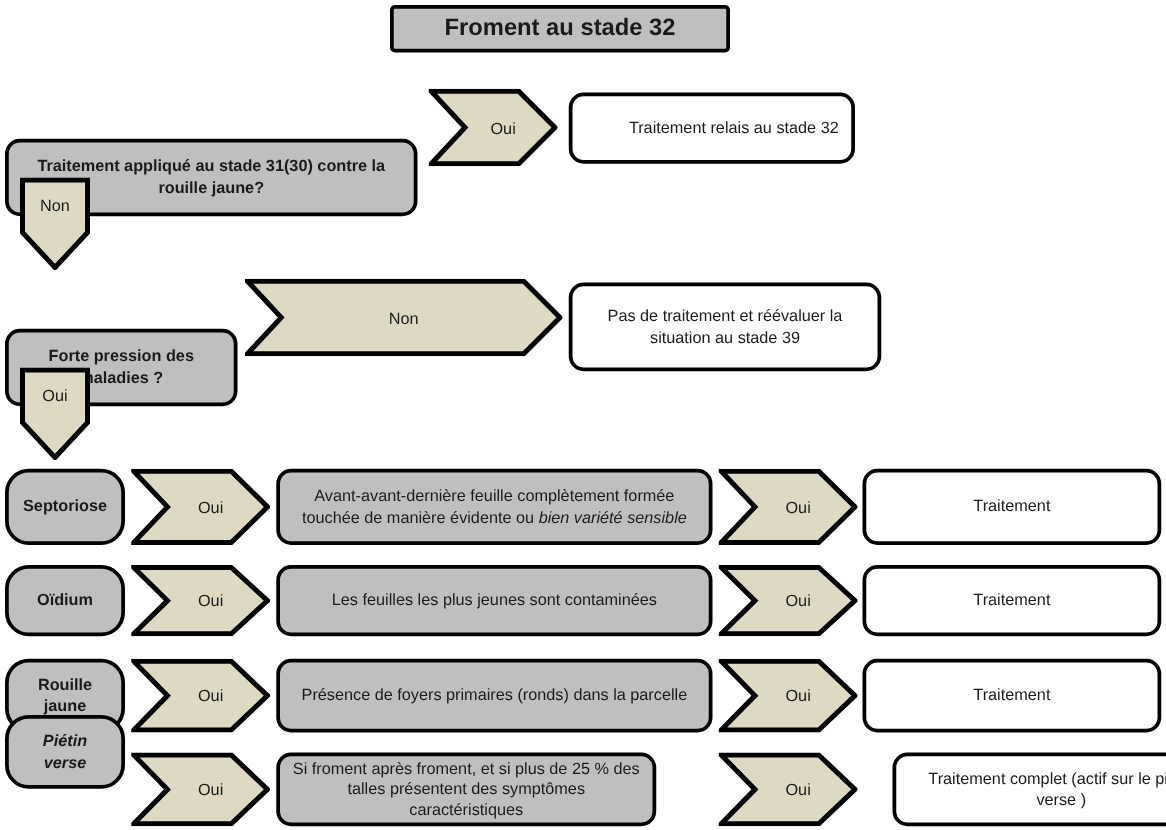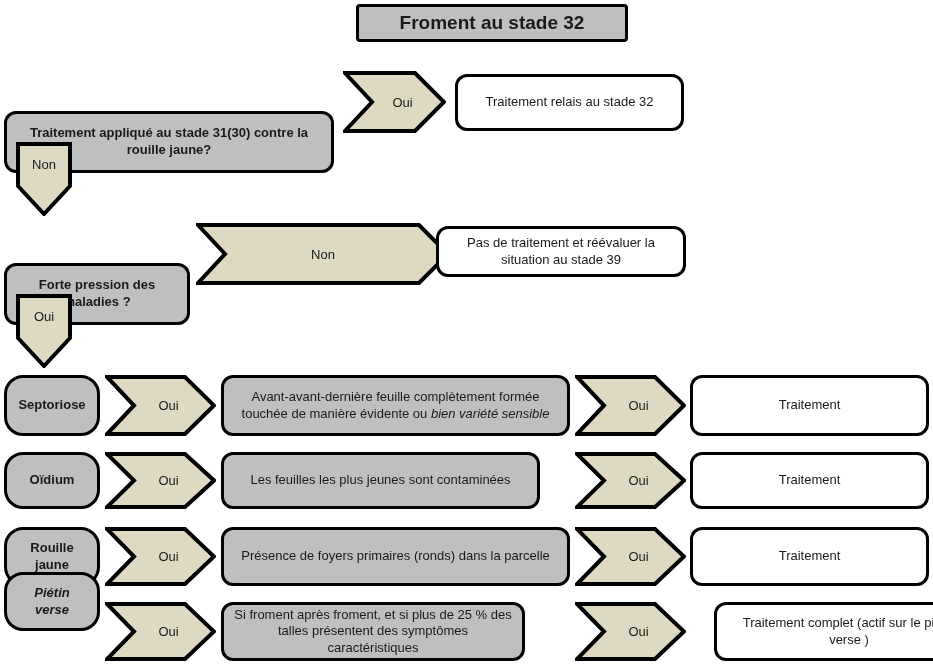--- a/index.html
+++ b/index.html
@@ -93,36 +93,36 @@
   .q-text    { font-size: 13px; margin-top: 40px; }
   .d-text    { font-size: 13px; }
   .r-text    { font-size: 13px; }
   .lbl-text  { font-size: 13px; border-radius: 19px; }
 
   em.ital { font-style: italic; }
 </style>
 </head>
 <body>
 
-<div class="node rrect gray title-box" style="left:312px; top:4px; width:272px; height:38px; border-radius:4px;margin-left:44px;">
+<div class="node rrect gray title-box" style="left:312px; top:4px; width:272px; height:38px; border-radius:4px;">
   <span class="txt">Froment au stade 32</span>
 </div>
 
 <div class="node rrect gray q-text" style="left:4px; top:71px; width:330px; height:62px;">
   <span class="txt">Traitement appliqué au stade 31(30)  contre la rouille jaune?</span>
 </div>
 
 <div class="chev-wrap" style="left:343px; top:71px; width:103px; height:62px;">
   <svg width="103" height="62" viewBox="0 0 103 62">
     <polygon points="2,2 72,2 101,31 72,60 2,60 29,31" fill="#DDD9C3" stroke="#000000" stroke-width="4" stroke-linejoin="miter"></polygon>
   </svg>
   <span class="chev-label offset-right">Oui</span>
 </div>
 
-<div class="node rrect white r-text" style="left:455px; top:74px; width:229px; height:57px;">
+<div class="node rrect white r-text" style="left:455px; top:74px; width:229px; height:57px;text-align:right;">
   <span class="txt">Traitement relais au stade 32</span>
 </div>
 
 <div class="downarrow-wrap" style="left:16px; top:142px; width:56px; height:74px;">
   <svg width="56" height="74" viewBox="0 0 56 74">
     <polygon points="2,2 54,2 54,44 28,72 2,44" fill="#DDD9C3" stroke="#000000" stroke-width="4" stroke-linejoin="miter"></polygon>
   </svg>
   <span class="downarrow-label">Non</span>
 </div>
 
@@ -130,21 +130,21 @@
   <span class="txt">Forte pression des maladies ?</span>
 </div>
 
 <div class="chev-wrap" style="left:196px; top:223px; width:254px; height:62px;">
   <svg width="254" height="62" viewBox="0 0 254 62">
     <polygon points="2,2 223,2 252,31 223,60 2,60 29,31" fill="#DDD9C3" stroke="#000000" stroke-width="4" stroke-linejoin="miter"></polygon>
   </svg>
   <span class="chev-label">Non</span>
 </div>
 
-<div class="node rrect white r-text" style="left:436px; top:226px; width:250px; height:51px;">
+<div class="node rrect white r-text" style="left:455px; top:226px; width:250px; height:71px;">
   <span class="txt">Pas de traitement et réévaluer la situation au stade 39</span>
 </div>
 
 <div class="downarrow-wrap" style="left:16px; top:294px; width:56px; height:74px;">
   <svg width="56" height="74" viewBox="0 0 56 74">
     <polygon points="2,2 54,2 54,44 28,72 2,44" fill="#DDD9C3" stroke="#000000" stroke-width="4" stroke-linejoin="miter"></polygon>
   </svg>
   <span class="downarrow-label">Oui</span>
 </div>
 
@@ -178,21 +178,21 @@
   <span class="txt">Oïdium</span>
 </div>
 
 <div class="chev-wrap" style="left:105px; top:452px; width:111px; height:57px;">
   <svg width="111" height="57" viewBox="0 0 111 57">
     <polygon points="2,2 80,2 109,28.5 80,55 2,55 29,28.5" fill="#DDD9C3" stroke="#000000" stroke-width="4" stroke-linejoin="miter"></polygon>
   </svg>
   <span class="chev-label offset-right">Oui</span>
 </div>
 
-<div class="node rrect gray d-text" style="left:221px; top:452px; width:319px; height:57px; font-weight:normal;">
+<div class="node rrect gray d-text" style="left:221px; top:452px; width:349px; height:57px; font-weight:normal;">
   <span class="txt">Les feuilles les plus jeunes sont contaminées</span>
 </div>
 
 <div class="chev-wrap" style="left:575px; top:452px; width:111px; height:57px;">
   <svg width="111" height="57" viewBox="0 0 111 57">
     <polygon points="2,2 80,2 109,28.5 80,55 2,55 29,28.5" fill="#DDD9C3" stroke="#000000" stroke-width="4" stroke-linejoin="miter"></polygon>
   </svg>
   <span class="chev-label offset-right">Oui</span>
 </div>
 

